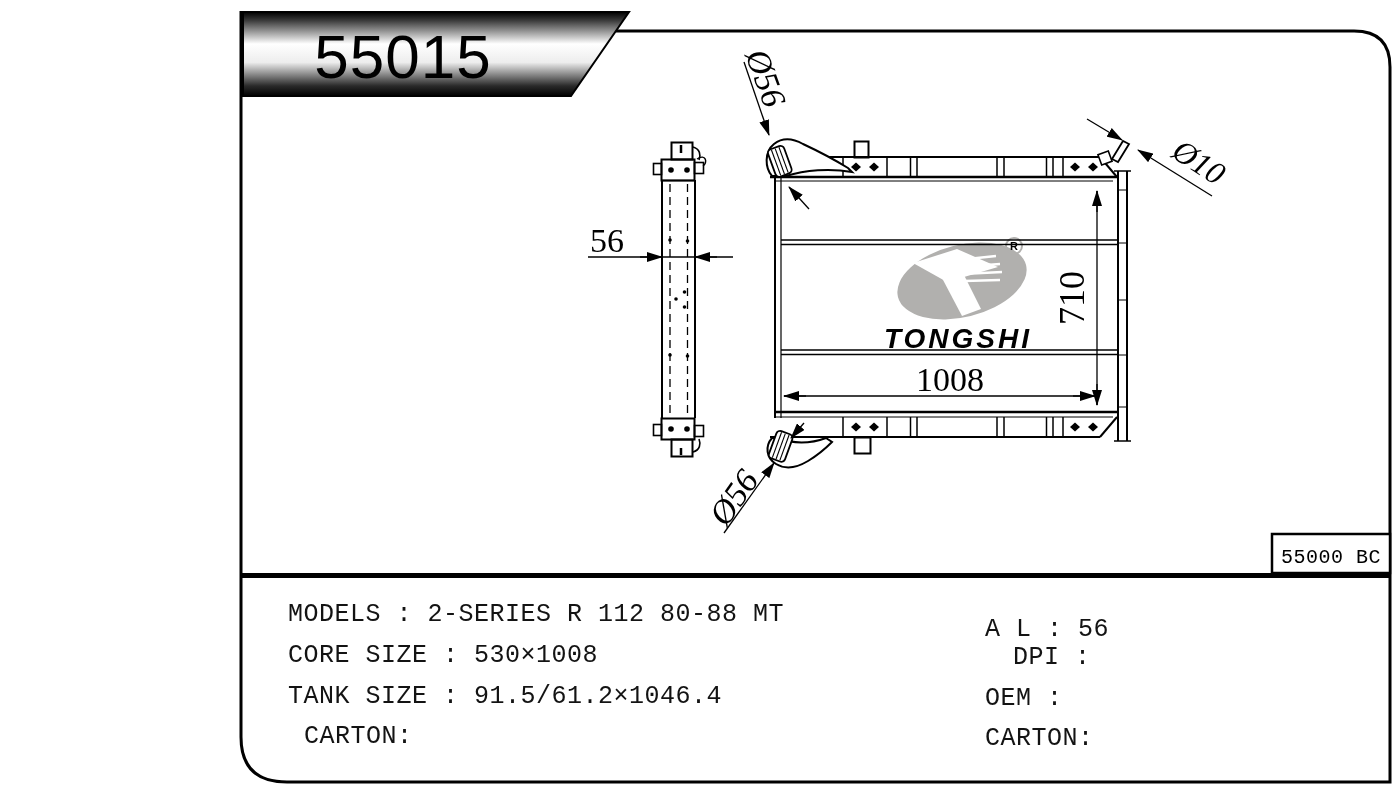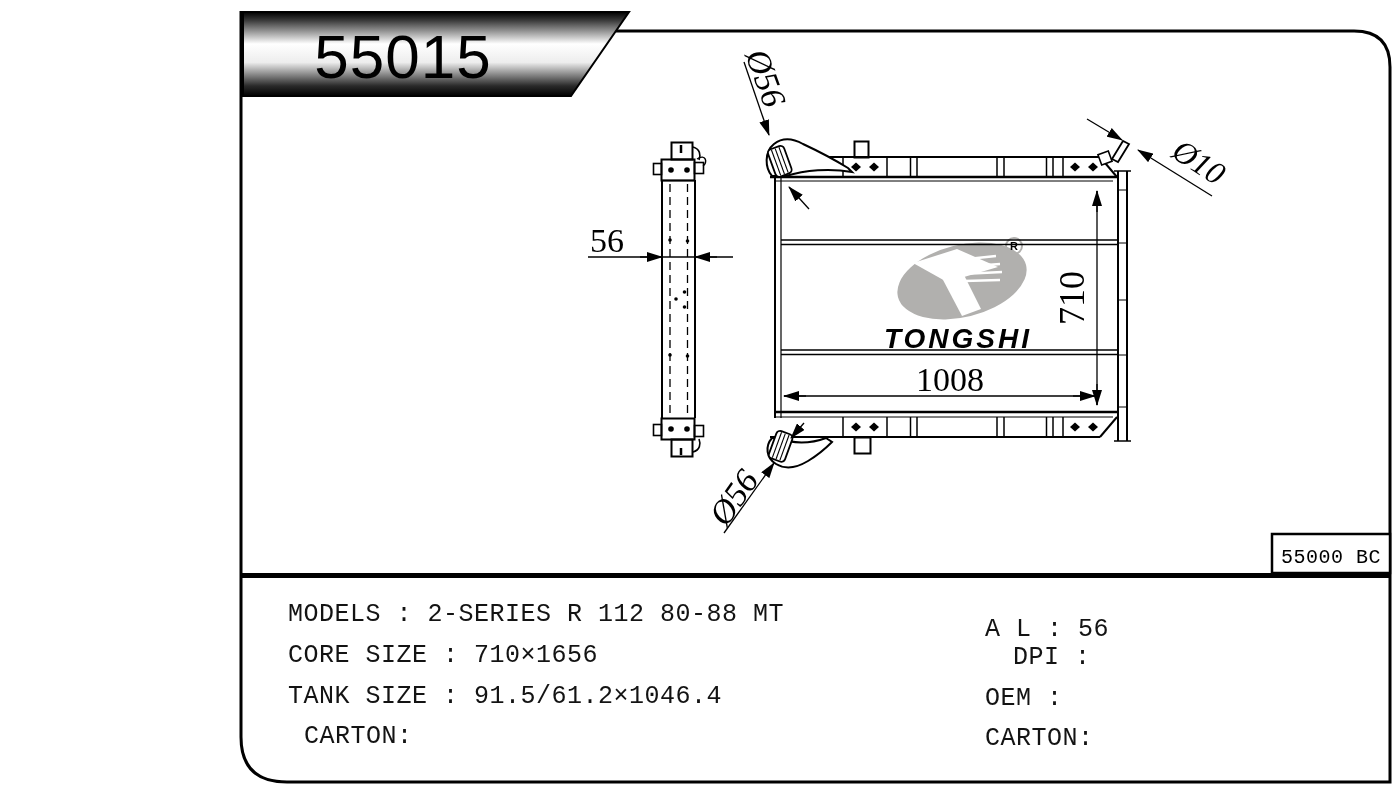--- a/index.html
+++ b/index.html
@@ -220,21 +220,21 @@
 
   <g>
     <polygon points="243,12 629,12 571,96 243,96" fill="url(#bannerGrad)" stroke="#000" stroke-width="2"></polygon>
     <text x="403" y="78" font-size="62" text-anchor="middle" fill="#ee1111" letter-spacing="1">55015</text>
   </g>
 </svg>
 
 <div class="specs">
   <span style="left:288px;top:600px">MODELS : 2-SERIES R 112 80-88 MT</span>
   <span style="left:985px;top:615px">A L : 56</span>
-  <span style="left:288px;top:641px">CORE SIZE : 710×1656</span>
+  <span style="left:288px;top:641px">CORE SIZE : 530×1008</span>
   <span style="left:1013px;top:643px">DPI :</span>
   <span style="left:288px;top:682px">TANK SIZE : 91.5/61.2×1046.4</span>
   <span style="left:985px;top:684px">OEM :</span>
   <span style="left:304px;top:722px">CARTON:</span>
   <span style="left:985px;top:724px">CARTON:</span>
 </div>
 
 </div>
 
 </body></html>

